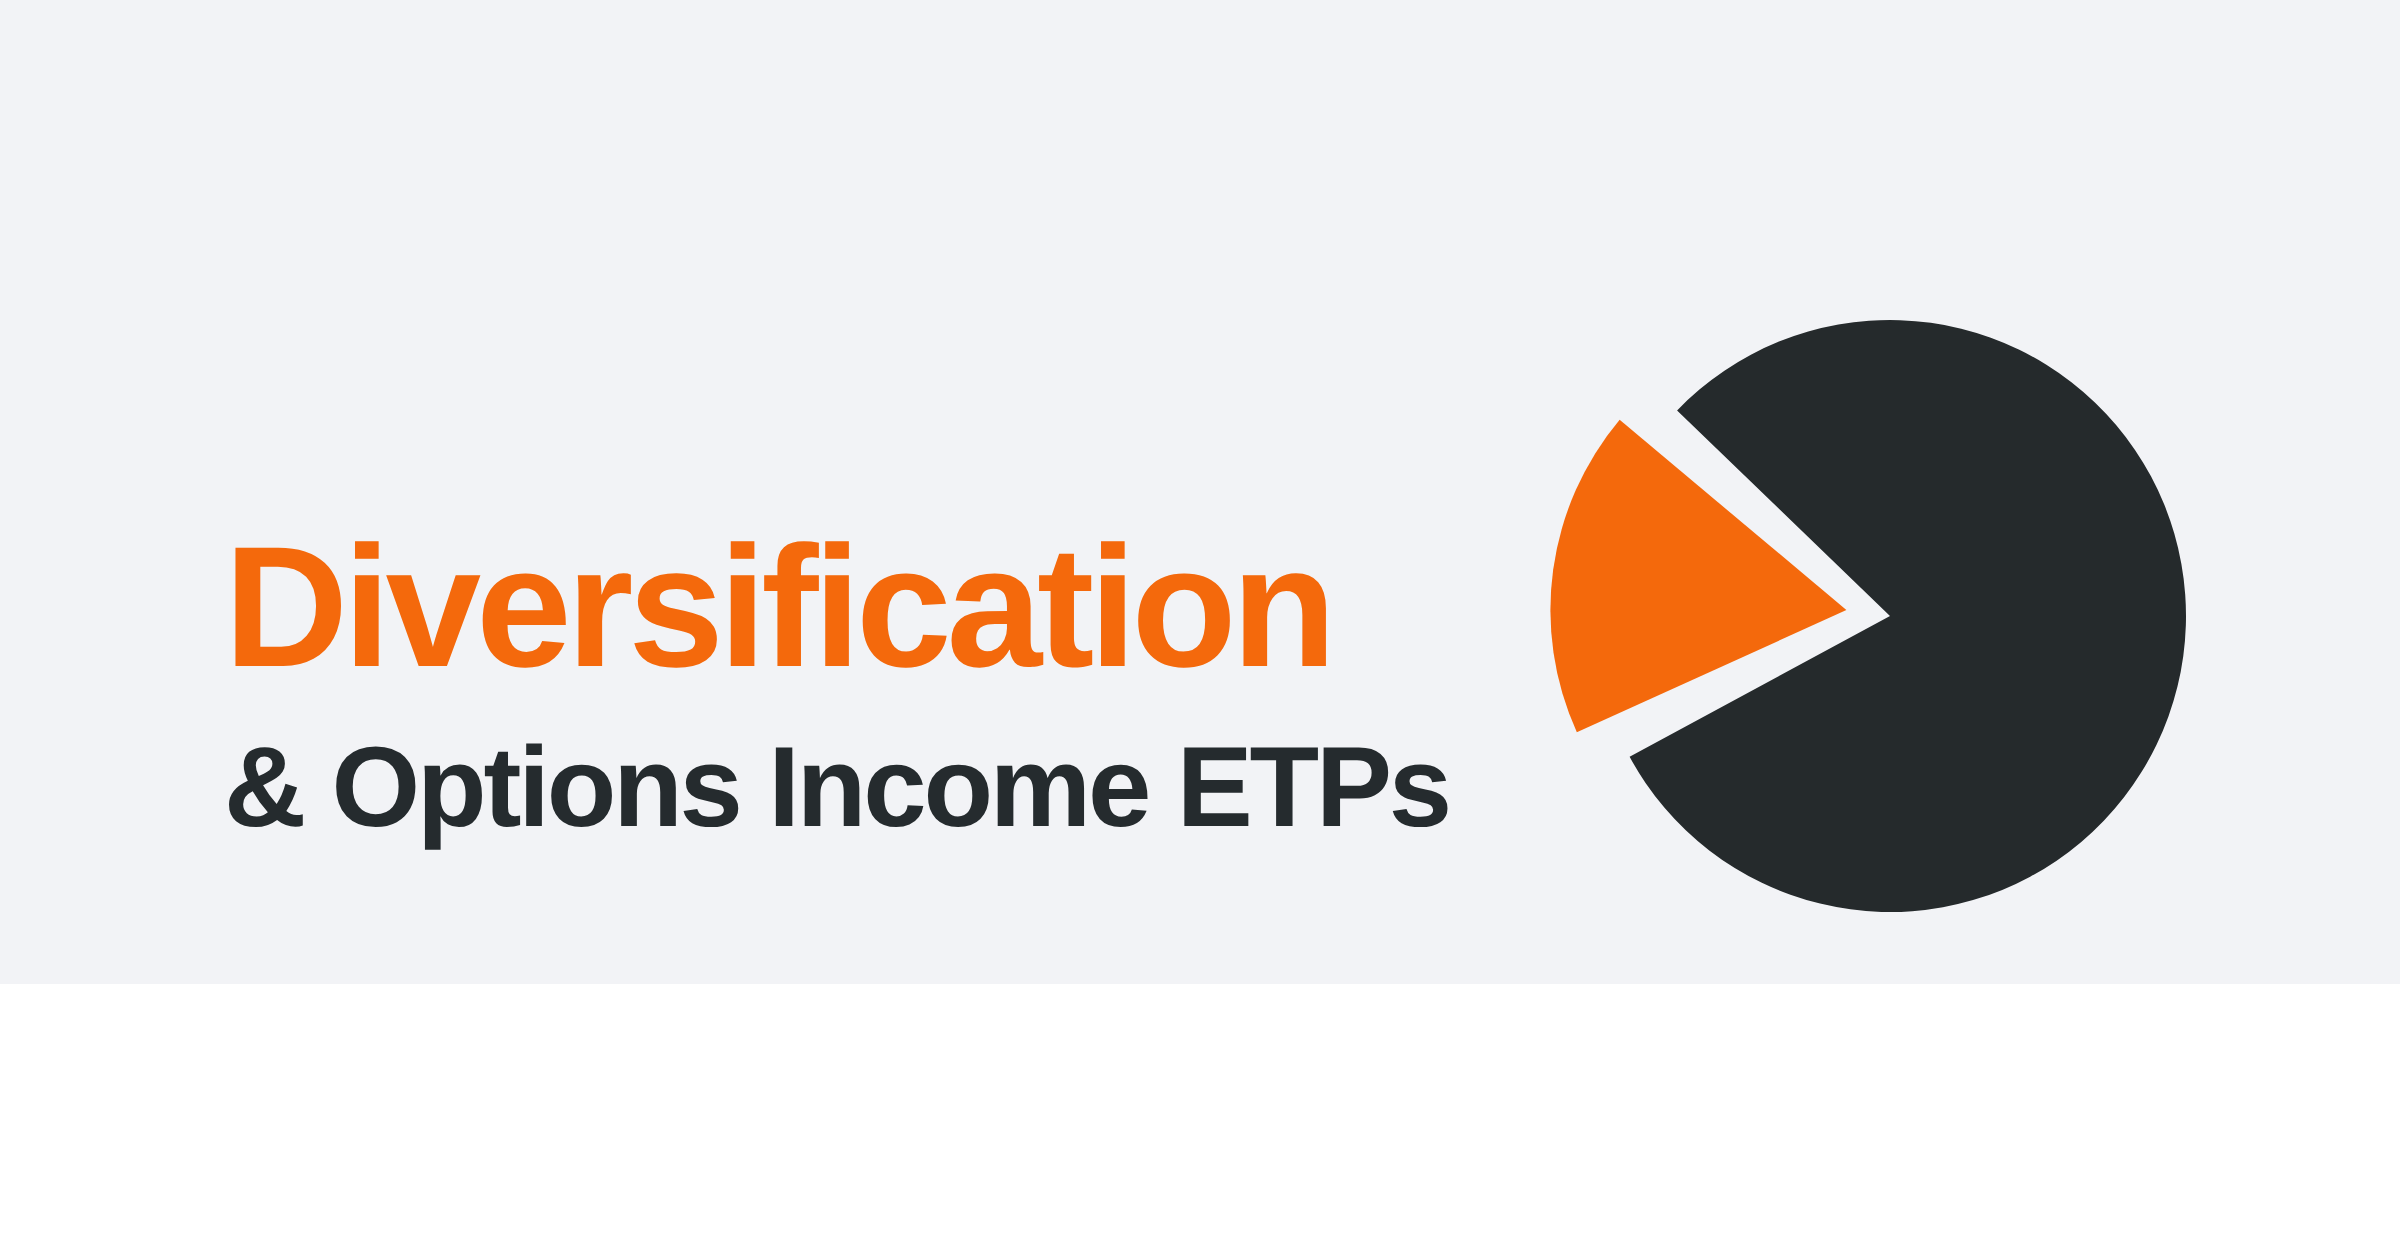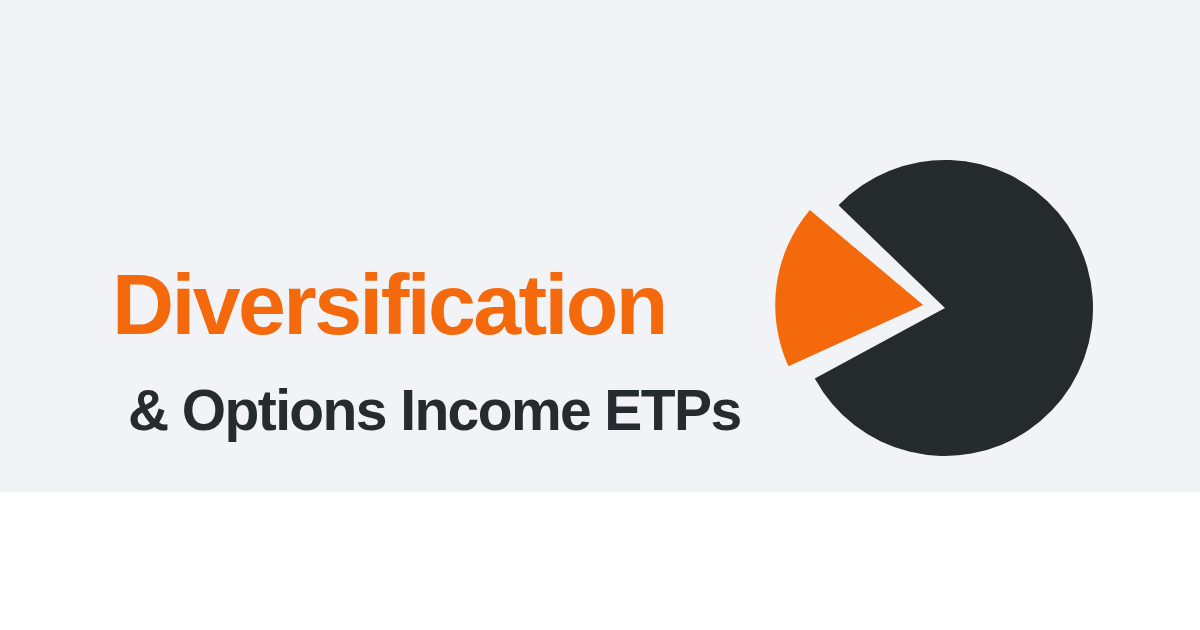--- a/index.html
+++ b/index.html
@@ -32,21 +32,21 @@
     margin: 0;
     font-family: "Liberation Sans", sans-serif;
     font-weight: bold;
     font-size: 86px;
     line-height: 0.98;
     letter-spacing: -2.6px;
     color: #F4690C;
     white-space: nowrap;
   }
   #subheadline {
-    margin: 16px;
+    margin: 0;
     padding-top: 20px;
     font-family: "Liberation Sans", sans-serif;
     font-weight: bold;
     font-size: 57px;
     line-height: 1.0;
     letter-spacing: -1.6px;
     color: #252B2E;
     white-space: nowrap;
   }
 

